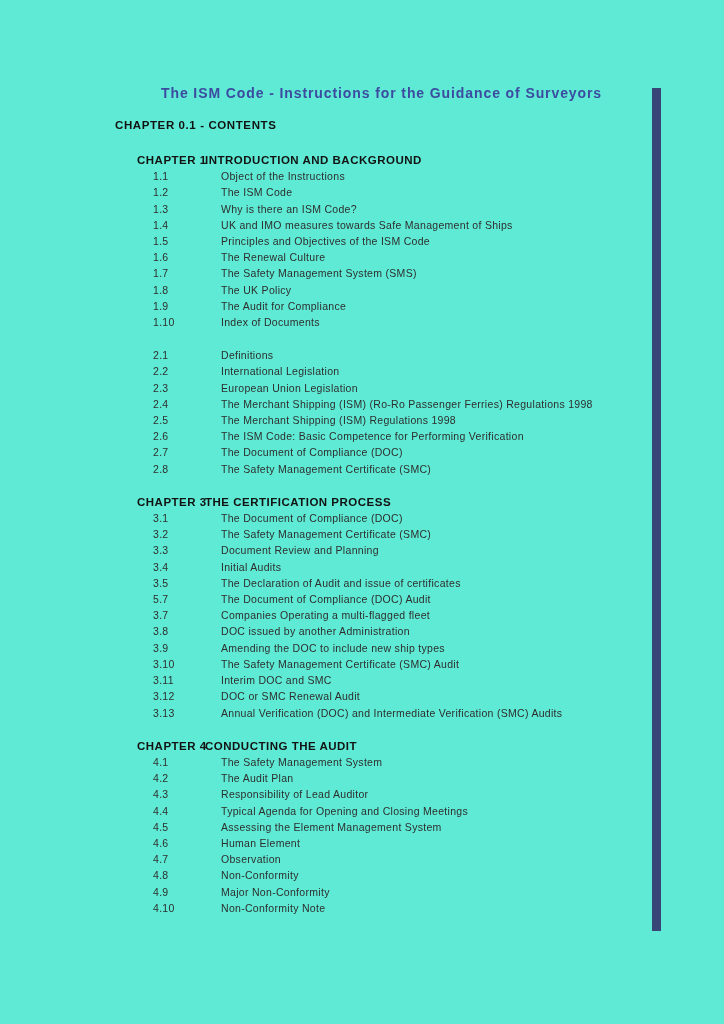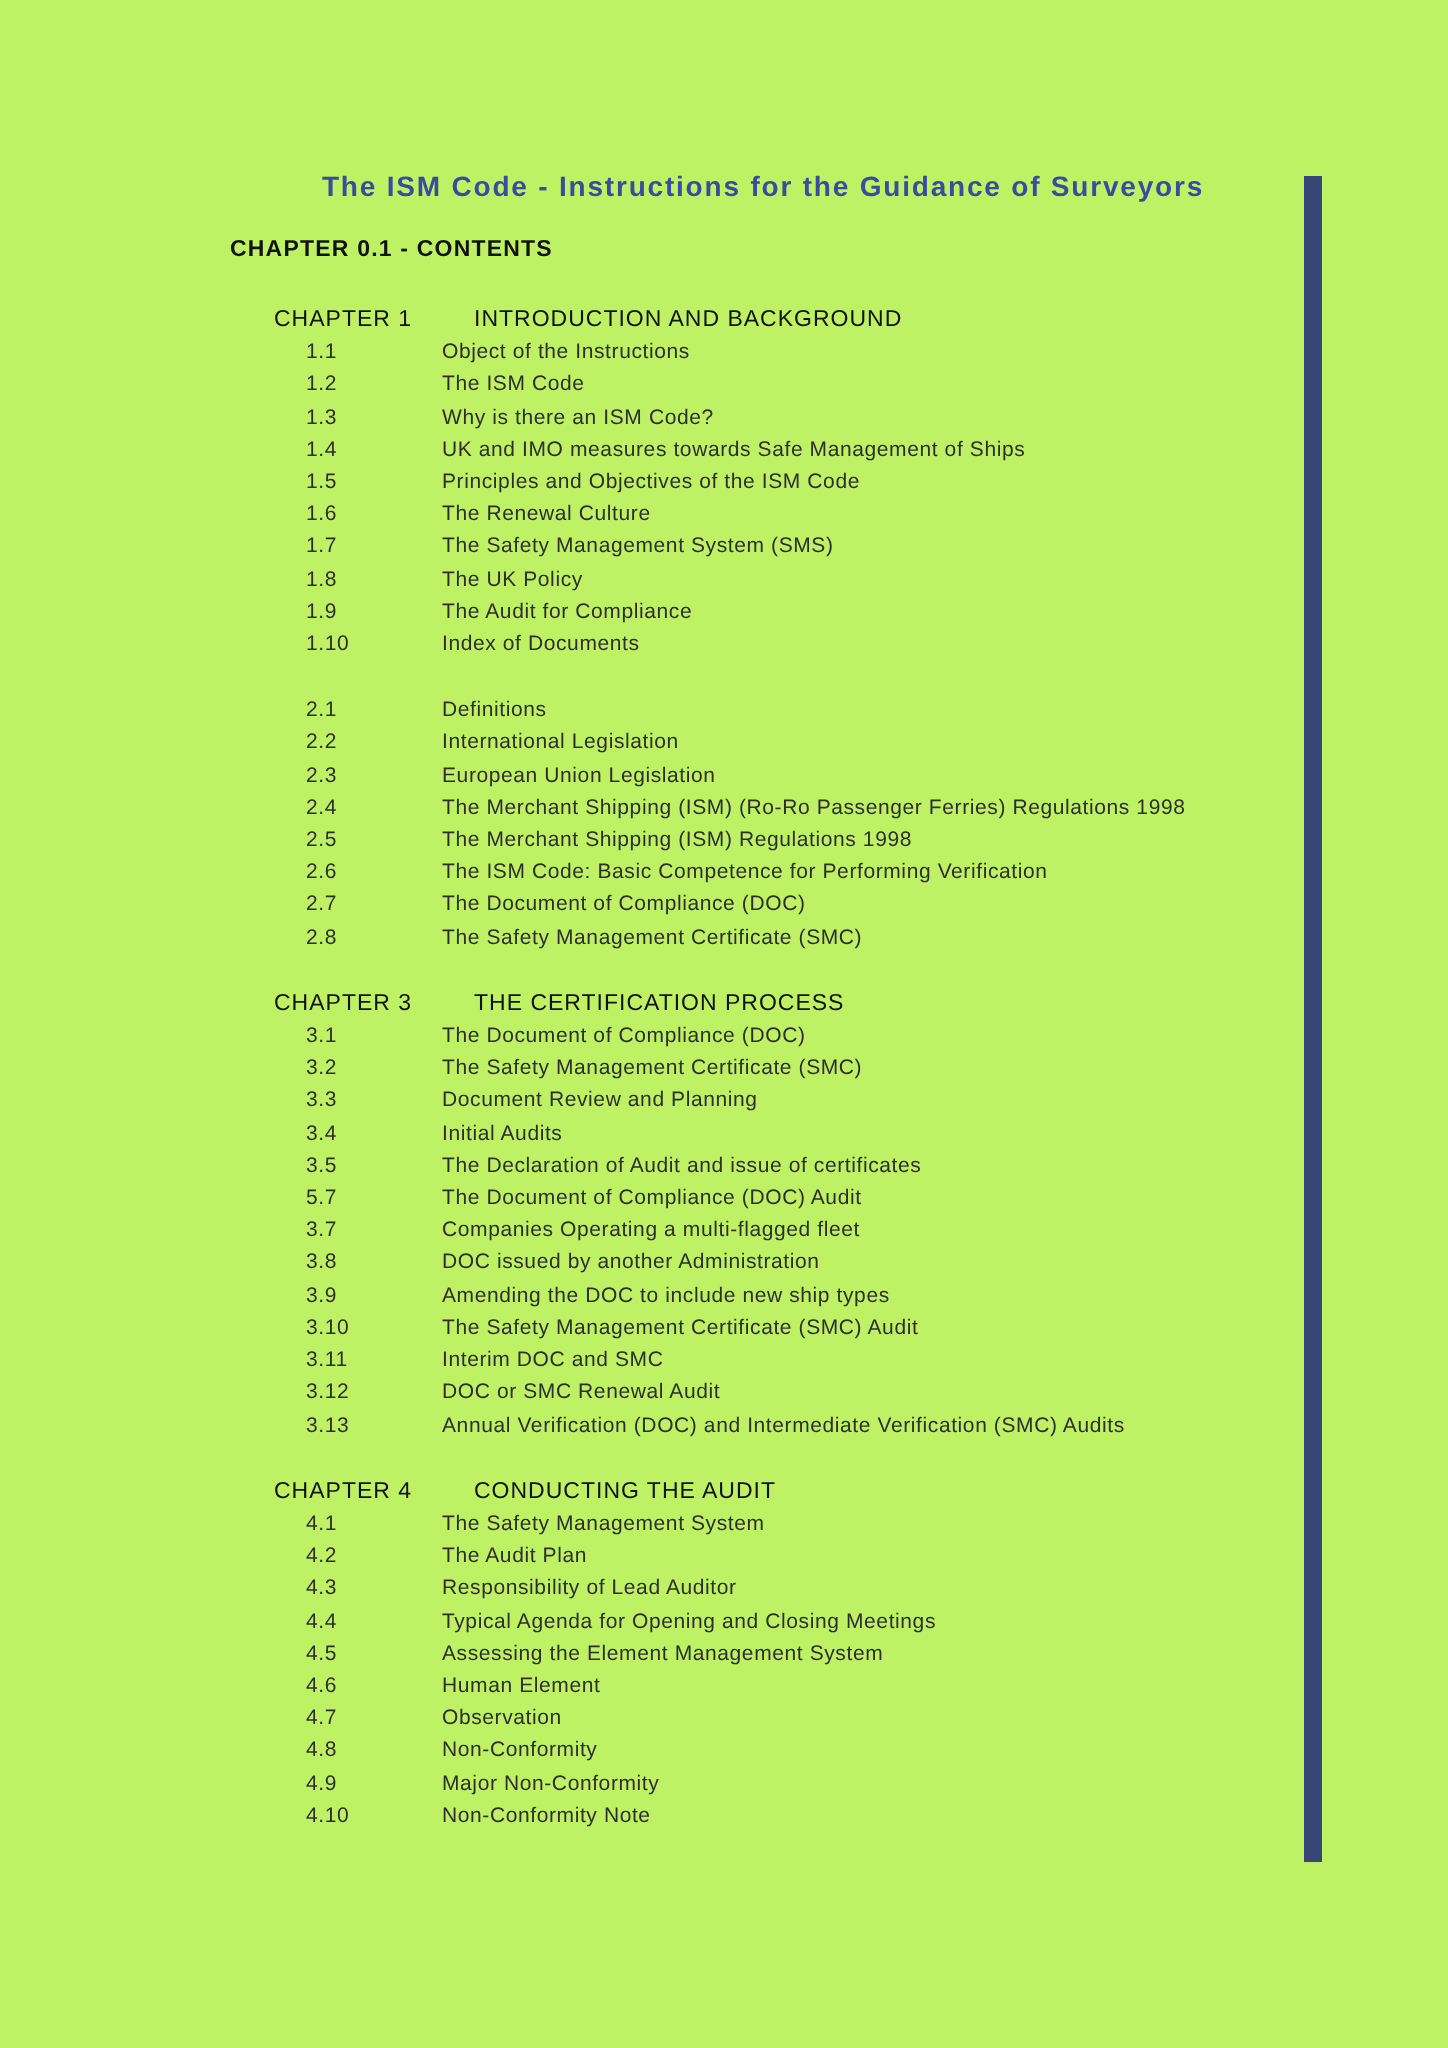--- a/index.html
+++ b/index.html
@@ -4,21 +4,21 @@
 <style>
   html, body {
     margin: 0;
     padding: 0;
     background: #ffffff;
   }
   .page {
     position: relative;
     width: 724px;
     height: 1024px;
-    background: #bef264;
+    background: #5eead4;
     overflow: hidden;
     font-family: "Liberation Sans", "DejaVu Sans", sans-serif;
   }
   .doc-title {
     position: absolute;
     top: 85px;
     left: 115px;
     width: 533px;
     margin: 0;
     text-align: center;
@@ -52,24 +52,23 @@
     align-items: baseline;
     line-height: 16.2px;
   }
   .num {
     flex: 0 0 68px;
     width: 68px;
     white-space: nowrap;
   }
   .heading-row {
     font-size: 11.5px;
-    font-weight: normal;
+    font-weight: bold;
     letter-spacing: 0.5px;
     color: #121212;
-    gap: 32px;
   }
   .item-row {
     font-size: 10.5px;
     letter-spacing: 0.3px;
     color: #2e2e2e;
     margin-left: 16px;
   }
   .txt {
     white-space: nowrap;
   }

